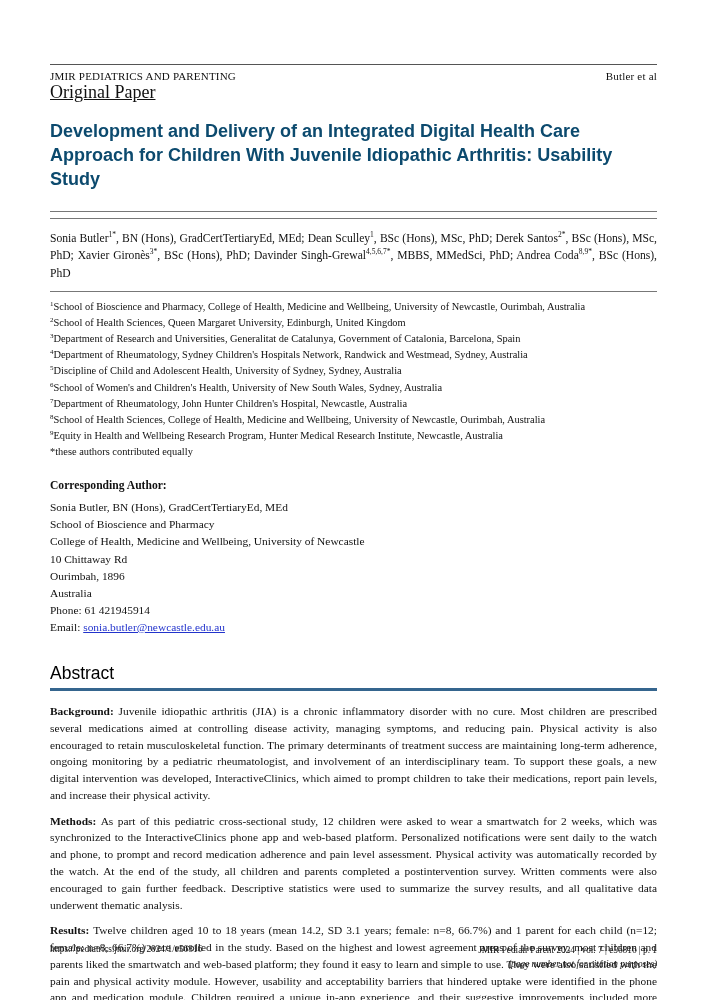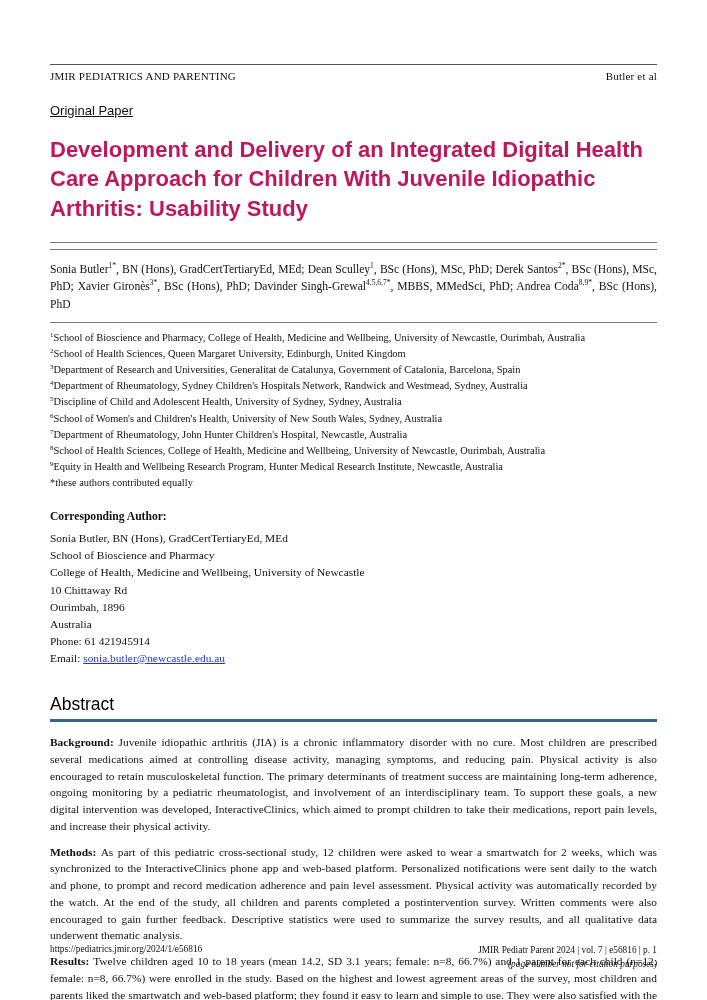--- a/index.html
+++ b/index.html
@@ -16,32 +16,31 @@
   }
   .top-rule { margin-top: 46px; border-top: 1px solid #555; }
   .running-head {
     margin-top: 5px;
     display: flex;
     justify-content: space-between;
     font-size: 11px;
     letter-spacing: 0.2px;
   }
   .section-label {
-    margin-top: 21px;
-    font-family: Liberation Sans, sans-serif;
-    font-size: 13px;
+    font-family: Liberation Serif, serif;
+    font-size: 18px;
     text-decoration: underline;
   }
   .paper-title {
     margin-top: 17px;
     font-family: "Liberation Sans", sans-serif;
     font-weight: bold;
-    font-size: 22px;
+    font-size: 18px;
     line-height: 1.33;
-    color: #be185d;
+    color: #0c4a6e;
   }
   .double-rule {
     margin-top: 19px;
     height: 6px;
     border-top: 1px solid #777;
     border-bottom: 1px solid #777;
   }
   .authors {
     margin-top: 11px;
     font-size: 11.6px;

